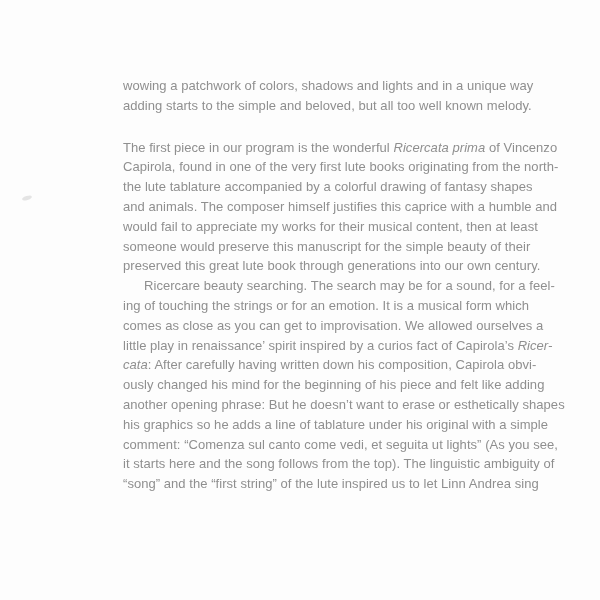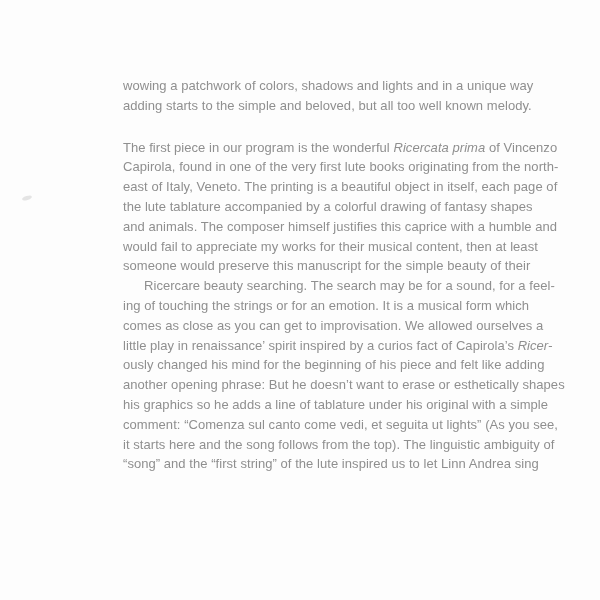--- a/index.html
+++ b/index.html
@@ -68,31 +68,32 @@
 <div class="page" style="background: rgb(253, 253, 253);">
   <div class="speck"></div>
   <div class="text-block" id="textBlock" style="color: rgb(143, 143, 143);">
       <div class="paragraph">
         <div class="line">wowing a patchwork of colors, shadows and lights and in a unique way</div>
         <div class="line last-left">adding starts to the simple and beloved, but all too well known melody.</div>
       </div>
       <div class="paragraph gap-before">
         <div class="line">The first piece in our program is the wonderful <em>Ricercata prima</em> of Vincenzo</div>
         <div class="line">Capirola, found in one of the very first lute books originating from the north-</div>
-        <div class="line">east of Italy, Veneto. The printing is a beautiful object in itself, each page of</div>
         <div class="line">the lute tablature accompanied by a colorful drawing of fantasy shapes</div>
         <div class="line">and animals. The composer himself justifies this caprice with a humble and</div>
         <div class="line">would fail to appreciate my works for their musical content, then at least</div>
         <div class="line">someone would preserve this manuscript for the simple beauty of their</div>
+        <div class="line last-left">preserved this great lute book through generations into our own century.</div>
       </div>
       <div class="paragraph">
         <div class="line indent">Ricercare beauty searching. The search may be for a sound, for a feel-</div>
         <div class="line">ing of touching the strings or for an emotion. It is a musical form which</div>
         <div class="line">comes as close as you can get to improvisation. We allowed ourselves a</div>
         <div class="line">little play in renaissance’ spirit inspired by a curios fact of Capirola’s <em>Ricer-</em></div>
+        <div class="line"><em>cata</em>: After carefully having written down his composition, Capirola obvi-</div>
         <div class="line">ously changed his mind for the beginning of his piece and felt like adding</div>
         <div class="line">another opening phrase: But he doesn’t want to erase or esthetically shapes</div>
         <div class="line">his graphics so he adds a line of tablature under his original with a simple</div>
         <div class="line">comment: “Comenza sul canto come vedi, et seguita ut lights” (As you see,</div>
         <div class="line">it starts here and the song follows from the top). The linguistic ambiguity of</div>
         <div class="line">“song” and the “first string” of the lute inspired us to let Linn Andrea sing</div>
       </div>
     </div>
 </div>
 

